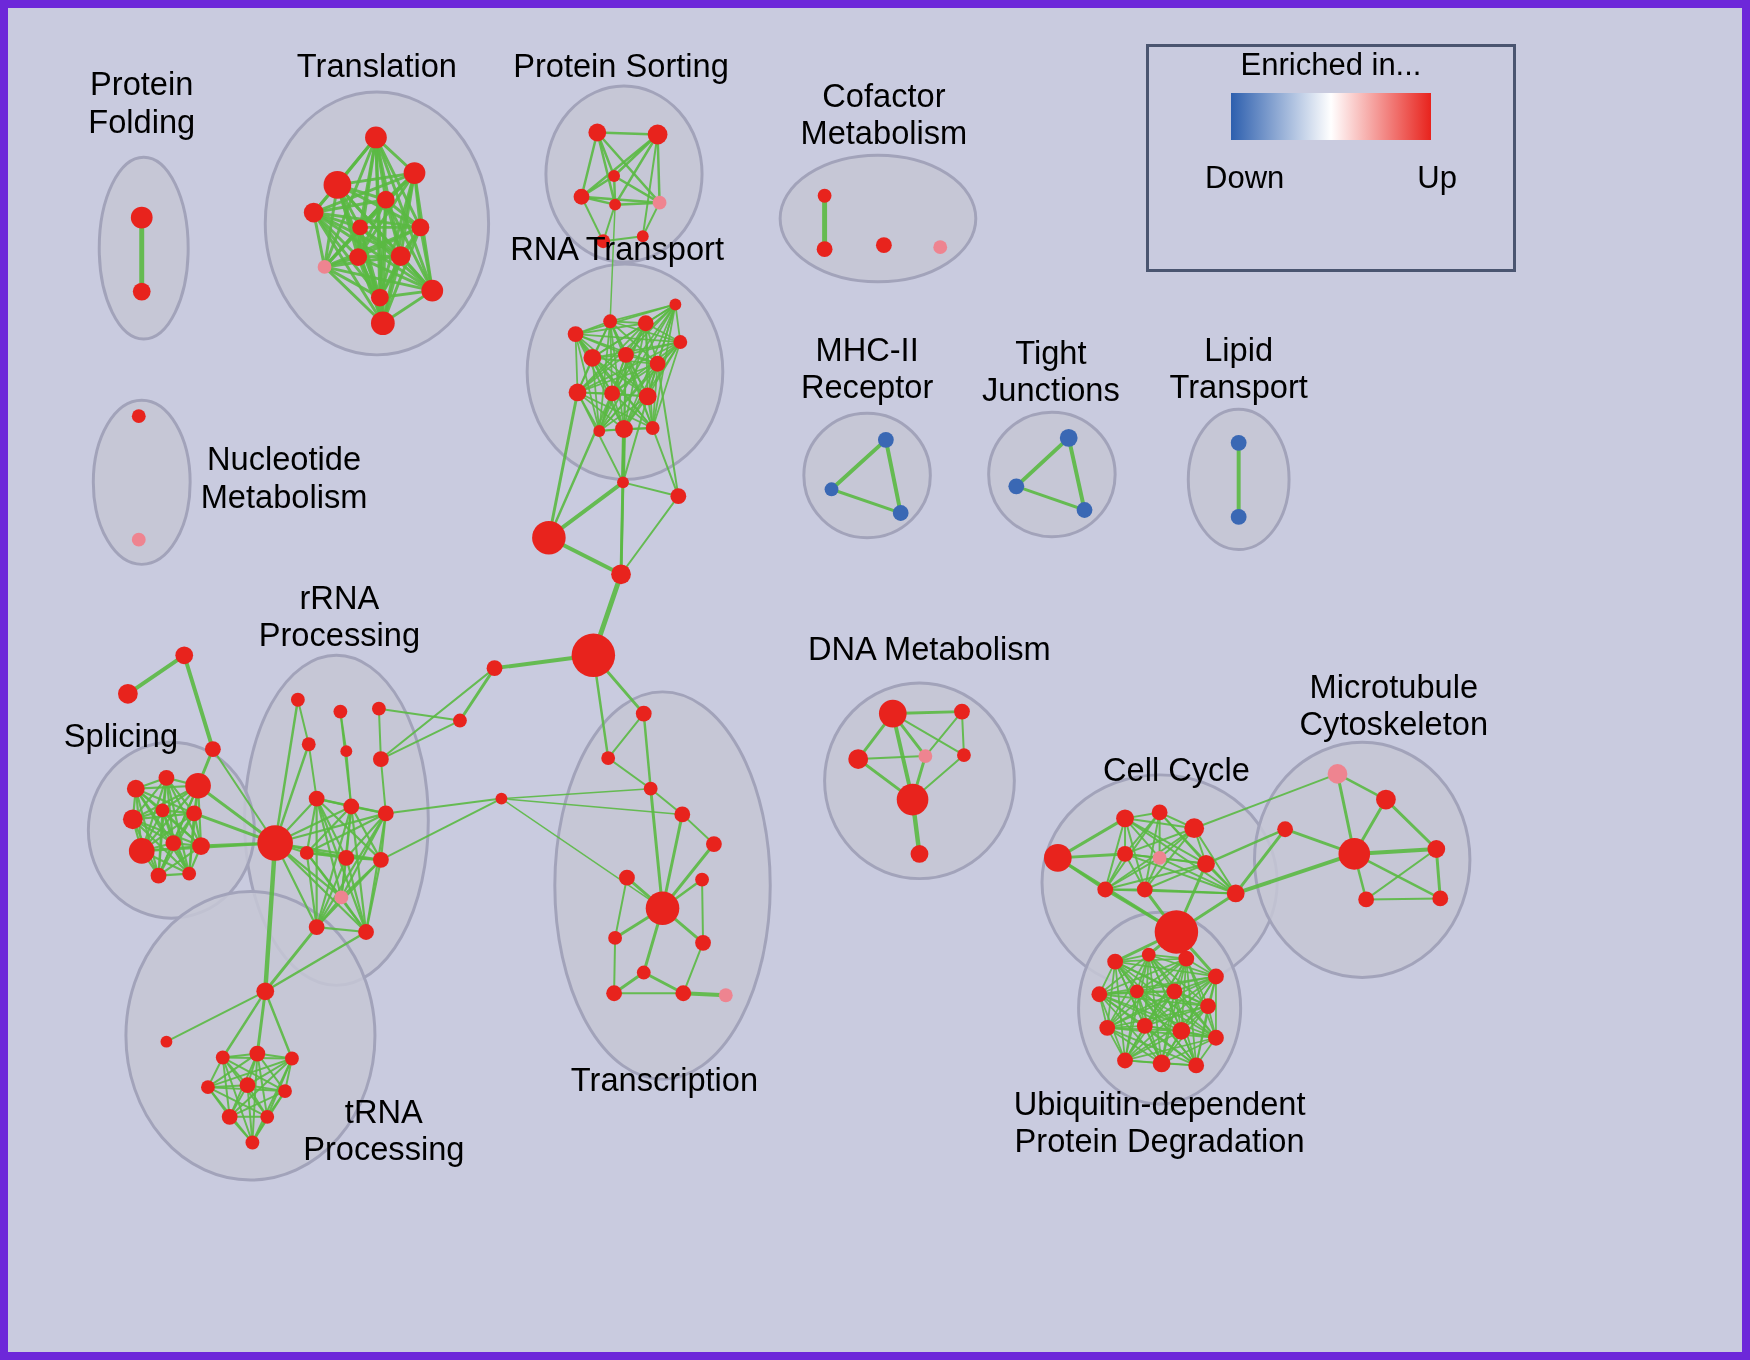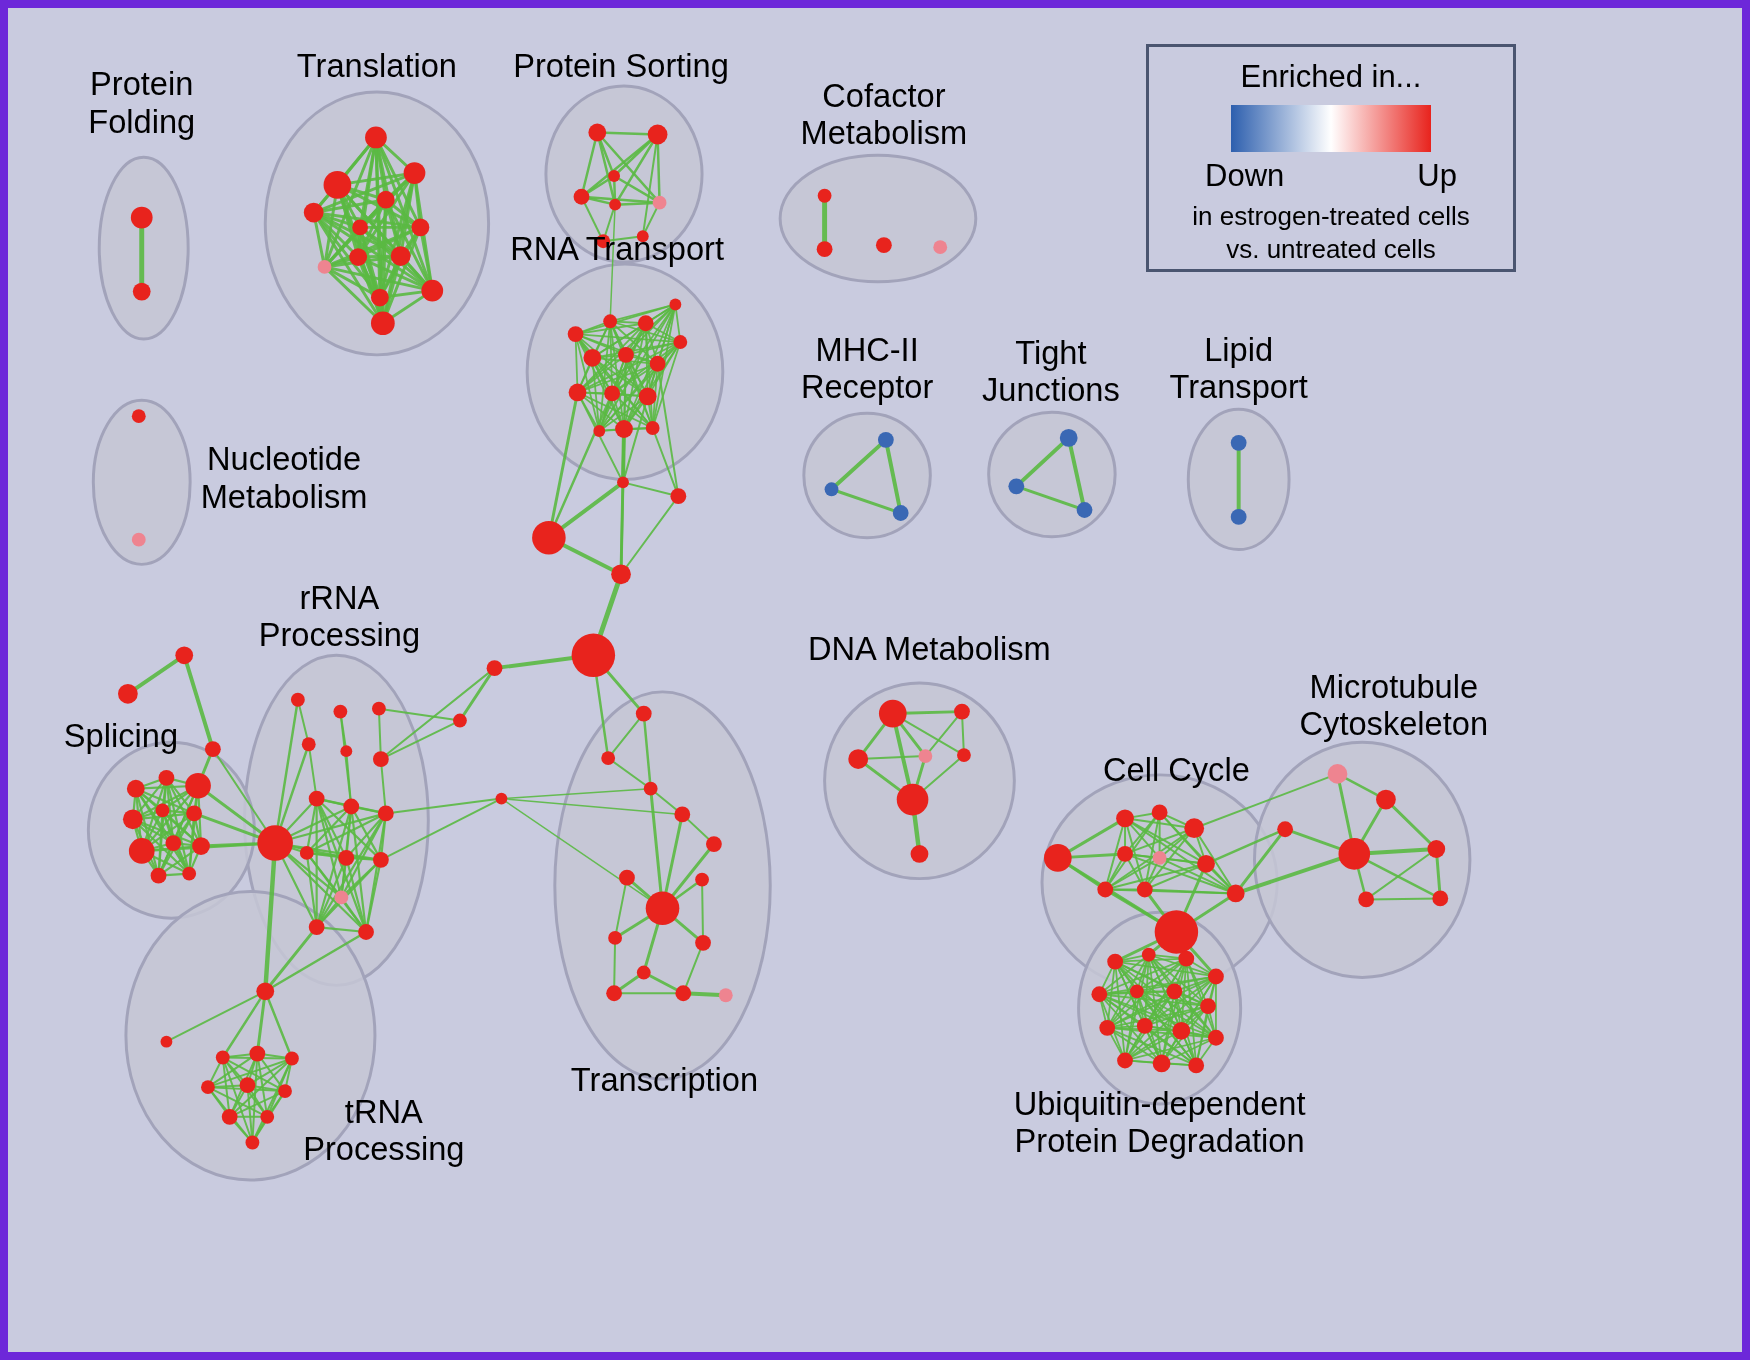--- a/index.html
+++ b/index.html
@@ -20,25 +20,25 @@
   }
   .legend{
     position:absolute;
     left:1138px;top:36px;
     width:370px;height:228px;
     border:3px solid #4a5570;
     box-sizing:border-box;
     display:flex;flex-direction:column;align-items:center;
     color:#000;
   }
-  .legend-title{font-size:31px;margin-top:12px;}
+  .legend-title{font-size:31px;}
   .legend-gradient{width:200px;height:47px;margin-top:10px;}
   .legend-scale-labels{
     width:252px;display:flex;justify-content:space-between;
-    font-size:31px;margin-top:6px;
+    font-size:31px;margin-top:20px;
   }
   .legend-caption{font-size:26px;text-align:center;line-height:33px;margin-top:6px;}
 </style>
 </head>
 <body>
 
 <div id="figure">
 
   <svg id="network-svg" viewBox="0 0 1750 1360">
       <g>
@@ -826,19 +826,15 @@
       </g>
     </svg>
 
   <div class="legend">
     <div class="legend-title">Enriched in...</div>
     <div class="legend-gradient" style="background: linear-gradient(to right, rgb(45, 95, 174), rgb(255, 255, 255) 50%, rgb(232, 35, 29));"></div>
     <div class="legend-scale-labels">
       <span>Down</span>
       <span>Up</span>
     </div>
-    <div class="legend-caption">
-      <div>in estrogen-treated cells</div>
-      <div>vs. untreated cells</div>
-    </div>
   </div>
 
 </div>
 
 </body></html>

